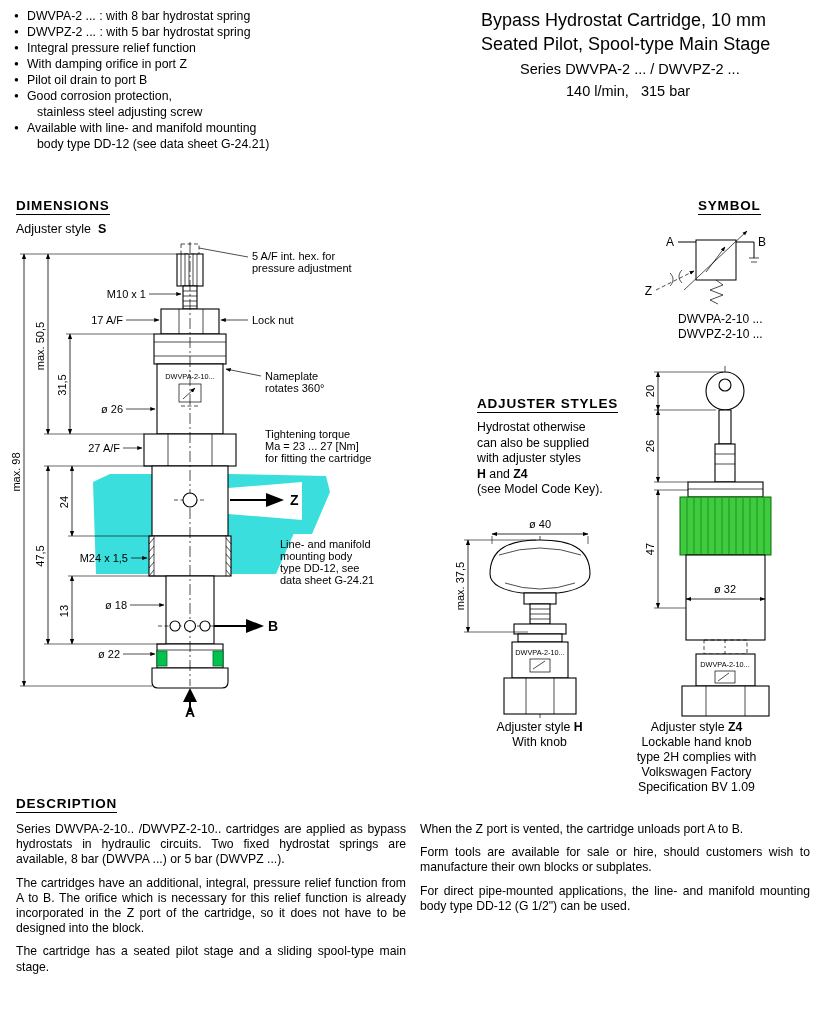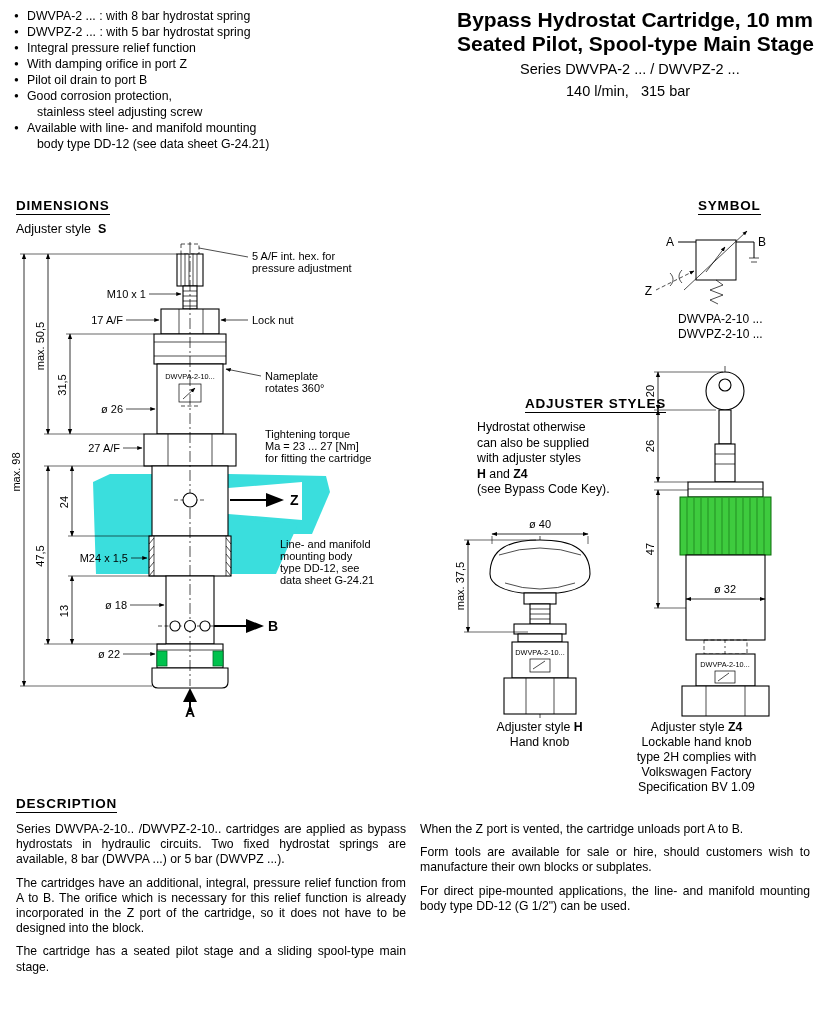--- a/index.html
+++ b/index.html
@@ -6,21 +6,21 @@
   html,body { background:#fff; }
   .page { position:relative; width:823px; height:1009px; background:#fff;
           font-family:"Liberation Sans", sans-serif; color:#000; overflow:hidden; }
   .abs { position:absolute; }
   .sec-h { font-weight:bold; font-size:13.5px; letter-spacing:0.8px;
            border-bottom:1.6px solid #000; padding-bottom:1px; display:inline-block; }
   .feat { font-size:12.3px; line-height:16px; }
   .feat-row { display:flex; }
   .feat-row .b { width:13px; font-size:8px; line-height:16px; }
   .feat-row.cont { padding-left:10px; }
-  .title { font-weight:bold; font-size:21px; line-height:22px; white-space:pre; }
+  .title { font-weight:normal; font-size:18px; line-height:22px; white-space:pre;margin-left:24px; }
   .sub14 { font-size:14.5px; white-space:pre; }
   .sub125 { font-size:12.5px; }
   .capt-title { font-weight:bold; font-size:14px; text-align:center; line-height:17px; }
   .capt-sub { font-size:11.5px; text-align:center; line-height:14px; }
   .caption12 { font-size:12.3px; line-height:15px; text-align:center; }
   .intro { font-size:12.3px; line-height:15.5px; }
   .desc p { font-size:12.2px; line-height:15.2px; text-align:justify; margin:0 0 8px 0; }
   svg { overflow:visible; }
   svg text { font-family:"Liberation Sans", sans-serif; fill:#000; stroke:none; }
   .t11 { font-size:11px; }
@@ -264,27 +264,27 @@
     <line class="thin" x1="76" y1="52" x2="95" y2="27" marker-end="url(#sa)"></line>
     <line class="thin" x1="54" y1="70" x2="117" y2="11" marker-end="url(#sa)"></line>
     <polyline class="thin" points="86,60 93,65 80,70 93,75 80,80 88,84"></polyline>
     <text class="t12" x="44" y="26" text-anchor="end">A</text>
     <text class="t12" x="128" y="26">B</text>
     <text class="t12" x="22" y="75" text-anchor="end">Z</text>
     <text class="t12" x="48" y="103">DWVPA-2-10 ...</text>
     <text class="t12" x="48" y="118">DWVPZ-2-10 ...</text>
   </svg>
 
-  <div class="abs" style="left:477px; top:394px;margin-left:48px;"><span class="sec-h">ADJUSTER STYLES</span></div>
+  <div class="abs" style="left:477px; top:394px;"><span class="sec-h">ADJUSTER STYLES</span></div>
   <div class="abs intro" style="left:477px; top:420px; width:165px;">
     <div>Hydrostat otherwise</div>
     <div>can also be supplied</div>
     <div>with adjuster styles</div>
     <div><b>H</b><span> and </span><b>Z4</b></div>
-    <div>(see Bypass Code Key).</div>
+    <div>(see Model Code Key).</div>
   </div>
 
   <svg class="abs" style="left:452px; top:492px;" width="170" height="228" viewBox="0 0 170 228">
     <defs>
       <marker id="ha" viewBox="0 0 10 10" refX="9" refY="5" markerWidth="7" markerHeight="7" orient="auto-start-reverse">
           <path d="M0,1.2 L10,5 L0,8.8 z" fill="#000"></path>
         </marker>
     </defs>
     <line class="cl" x1="88" y1="44" x2="88" y2="226"></line>
     <path class="part" d="M38,82 C38,56 58,48 88,48 C118,48 138,56 138,82 C138,93 123,99 106,101 L70,101 C53,99 38,93 38,82 Z"></path>
@@ -311,21 +311,21 @@
     </g>
     <line class="dl" x1="40" y1="42" x2="136" y2="42" marker-start="url(#ha)" marker-end="url(#ha)"></line>
     <line class="dl" x1="16" y1="48" x2="16" y2="140" marker-start="url(#ha)" marker-end="url(#ha)"></line>
     <text class="dimt" x="88" y="36" text-anchor="middle">ø 40</text>
     <text class="dimt" x="12" y="94" text-anchor="middle" transform="rotate(-90 12 94)">max. 37,5</text>
     <text class="np" x="88" y="163" text-anchor="middle">DWVPA-2-10...</text>
   </svg>
 
   <div class="abs caption12" style="left:452px; top:720px; width:175px;">
     <div><span>Adjuster style</span> <b>H</b></div>
-    <div>Hand knob</div>
+    <div>With knob</div>
   </div>
 
   <svg class="abs" style="left:628px; top:352px;" width="180" height="366" viewBox="0 0 180 366">
     <defs>
       <marker id="za" viewBox="0 0 10 10" refX="9" refY="5" markerWidth="7" markerHeight="7" orient="auto-start-reverse">
           <path d="M0,1.2 L10,5 L0,8.8 z" fill="#000"></path>
         </marker>
     </defs>
     <line class="cl" x1="97" y1="14" x2="97" y2="364"></line>
     <circle class="part" cx="97" cy="39" r="19"></circle>

